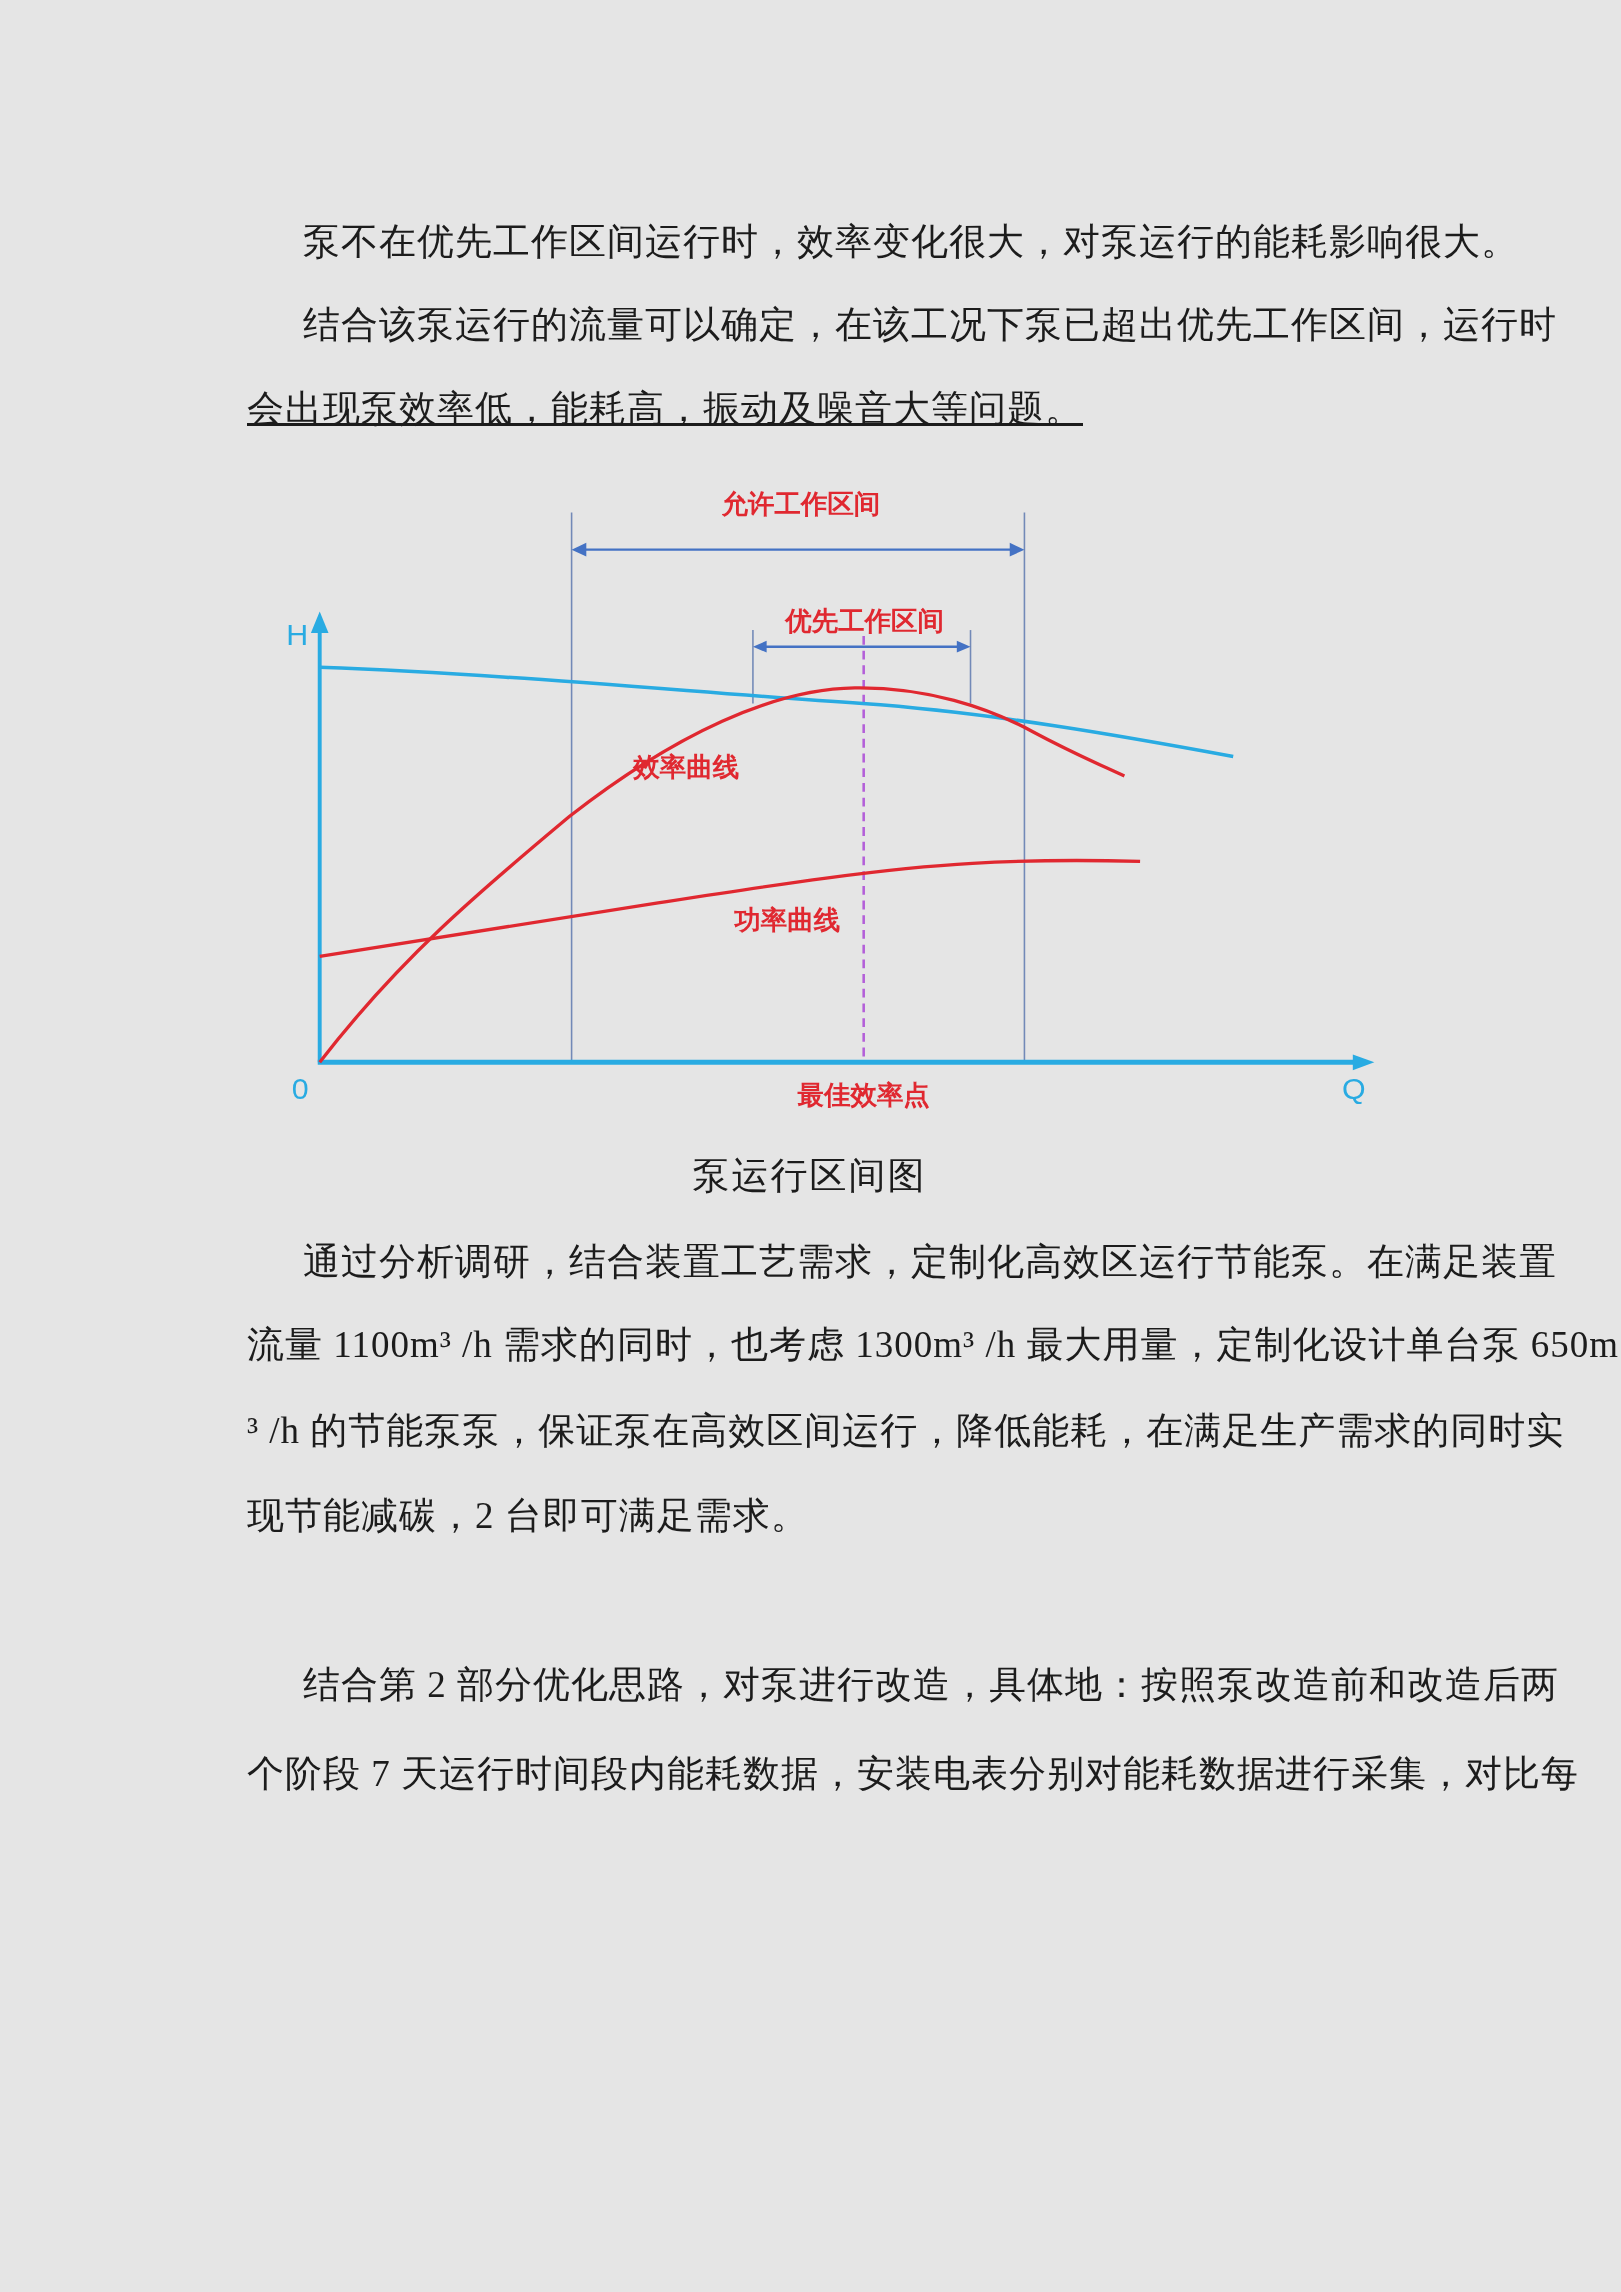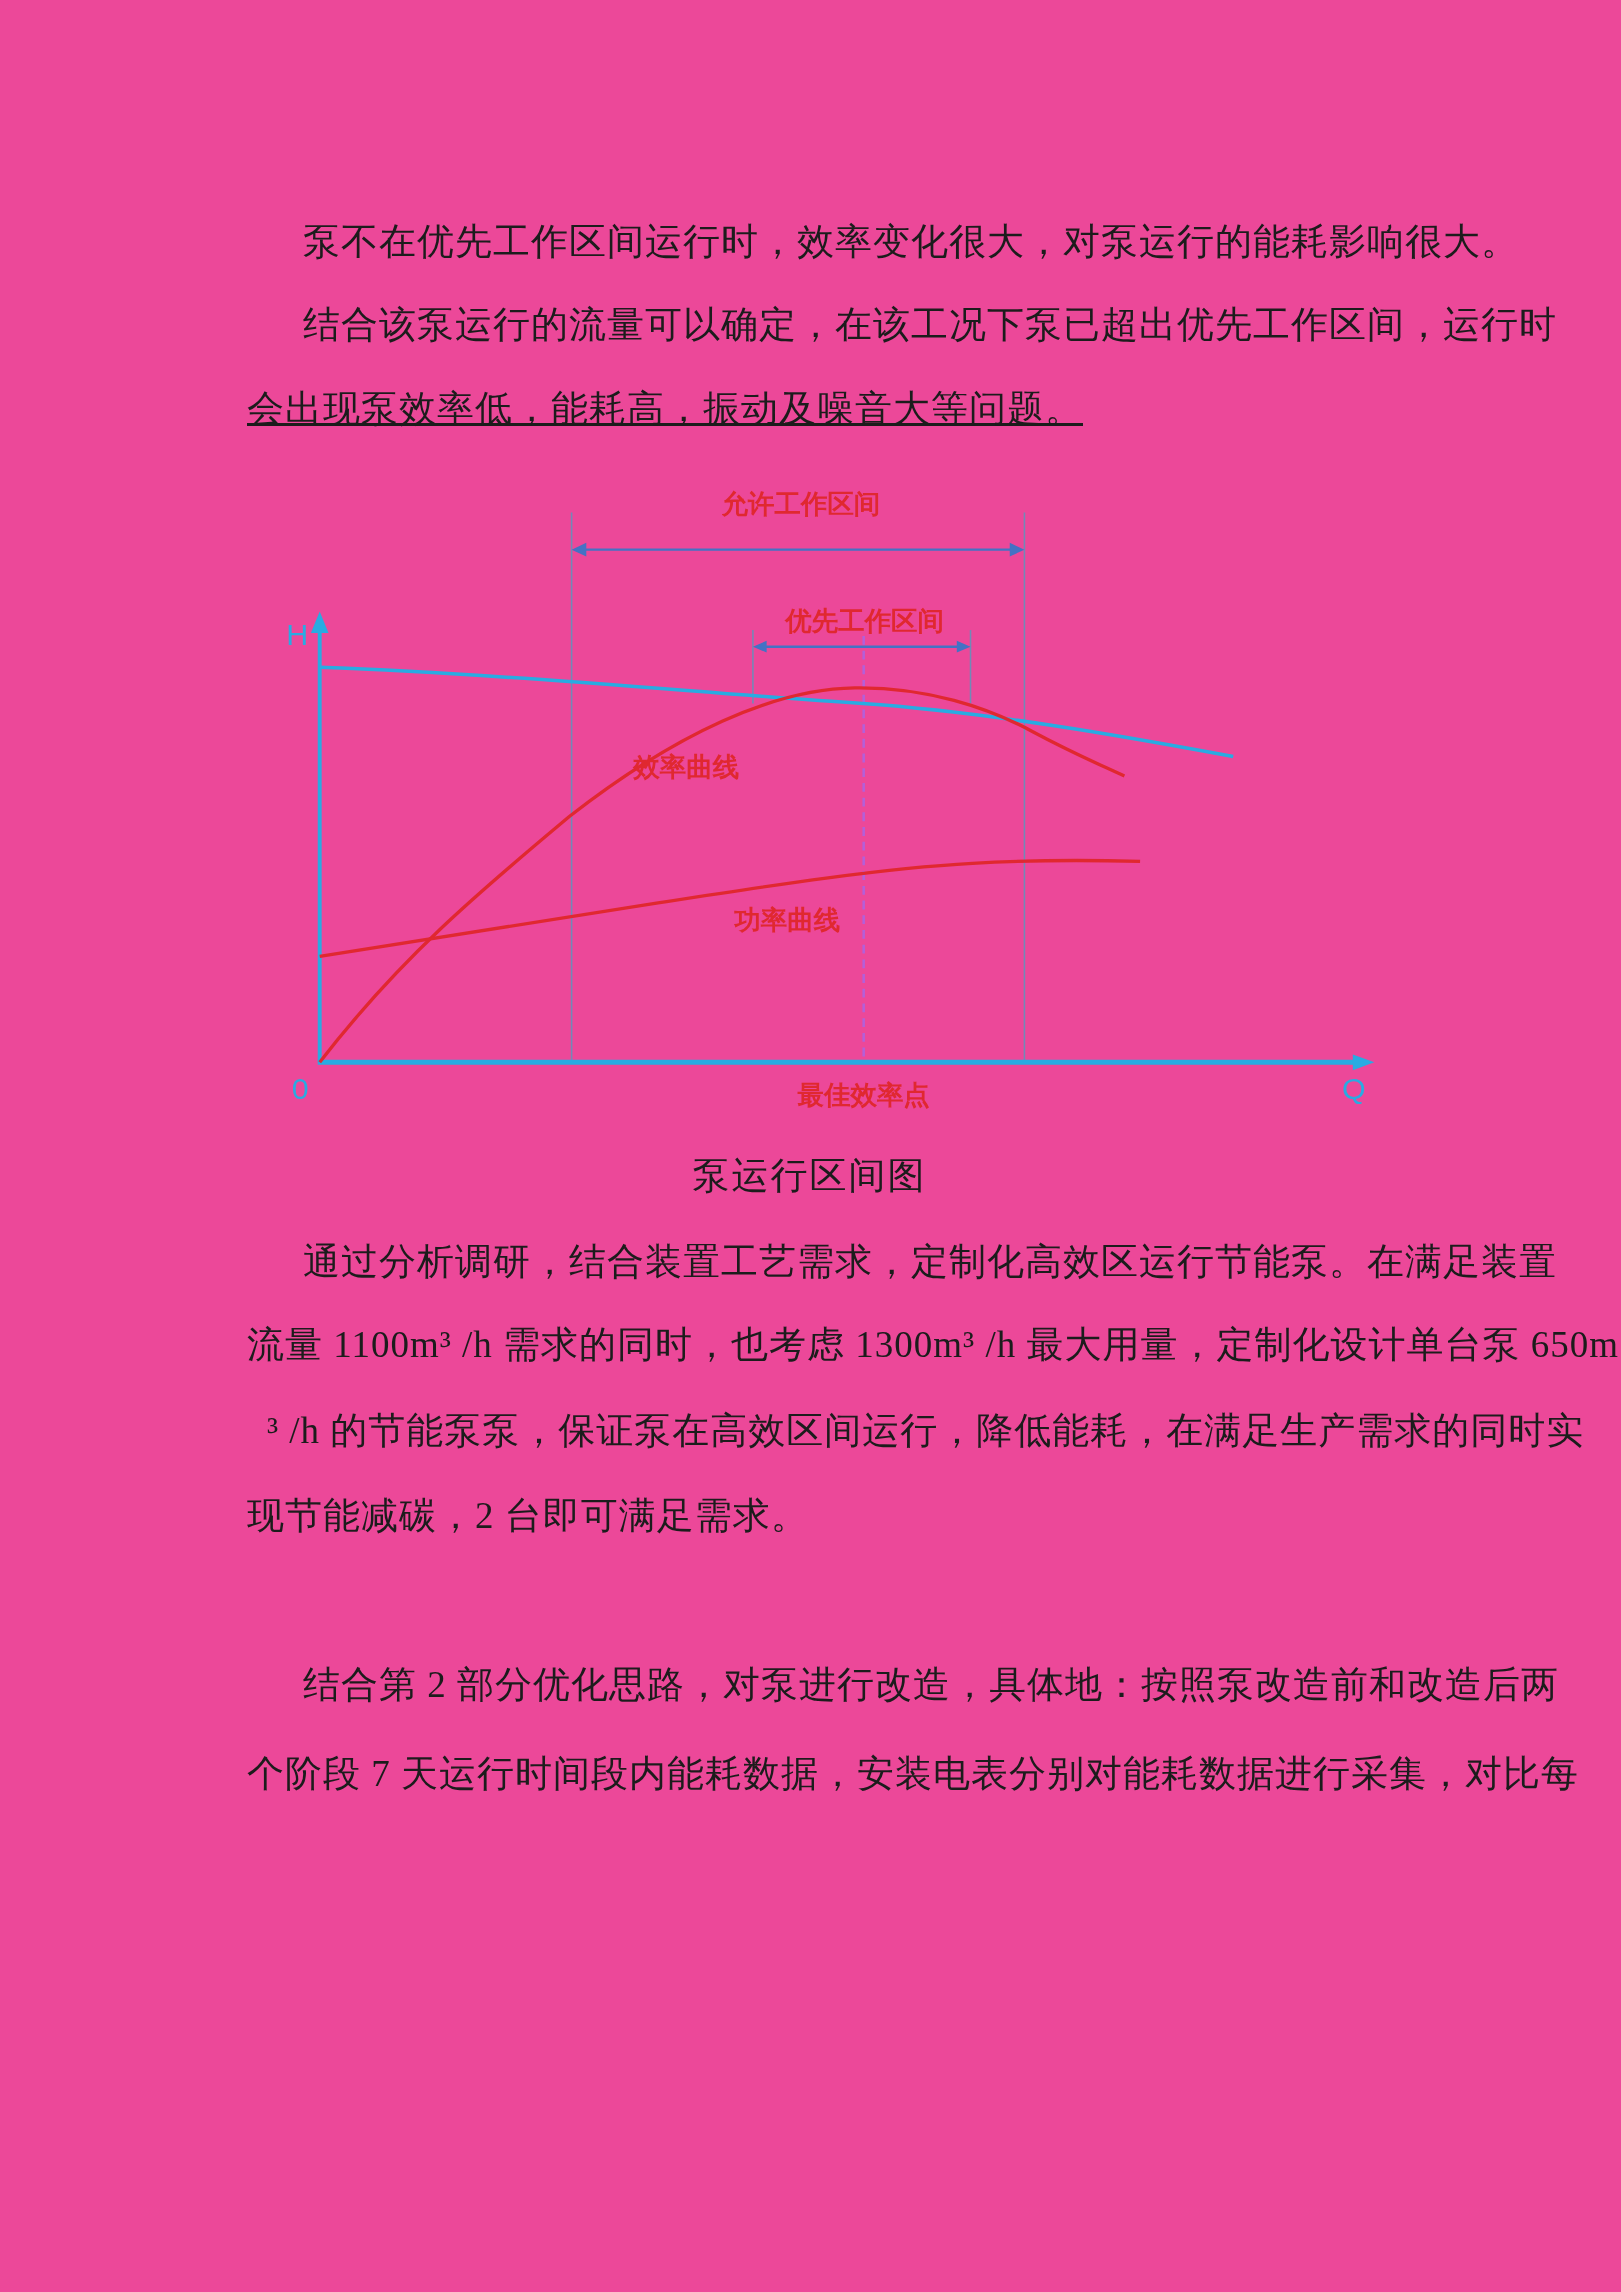--- a/index.html
+++ b/index.html
@@ -1,39 +1,39 @@
 <!DOCTYPE html>
 <html><head>
 <meta charset="utf-8">
 <style>
   html,body{margin:0;padding:0;background:#888;}
   .page{
     position:relative;
     width:1621px;height:2293px;
-    background:#ec4899;
+    background:#e5e5e5;
     margin:0 auto;
     overflow:hidden;
     font-family:"Liberation Serif","DejaVu Serif",serif;
   }
   .line{
     position:absolute;
     left:247px;width:1125px;
     font-size:37px;
     color:#1c1c1c;
     white-space:nowrap;
     letter-spacing:1px;
   }
   .indent{text-indent:56px;}
   .fill{text-align:justify;text-align-last:justify;}
   .l0{top:217px;}
   .l1{top:300px;}
   .l2{top:384px;text-decoration:underline;}
   .l3{top:1237px;}
   .l4{top:1320px;}
-  .l5{top:1406px;margin-left:20px;}
+  .l5{top:1406px;}
   .l6{top:1491px;}
   .l7{top:1575px;}
   .l8{top:1660px;}
   .l9{top:1749px;}
   .l10{top:1834px;}
   .caption{
     position:absolute;
     left:247px;width:1125px;top:1151px;
     font-size:37px;color:#1c1c1c;
     text-align:center;

